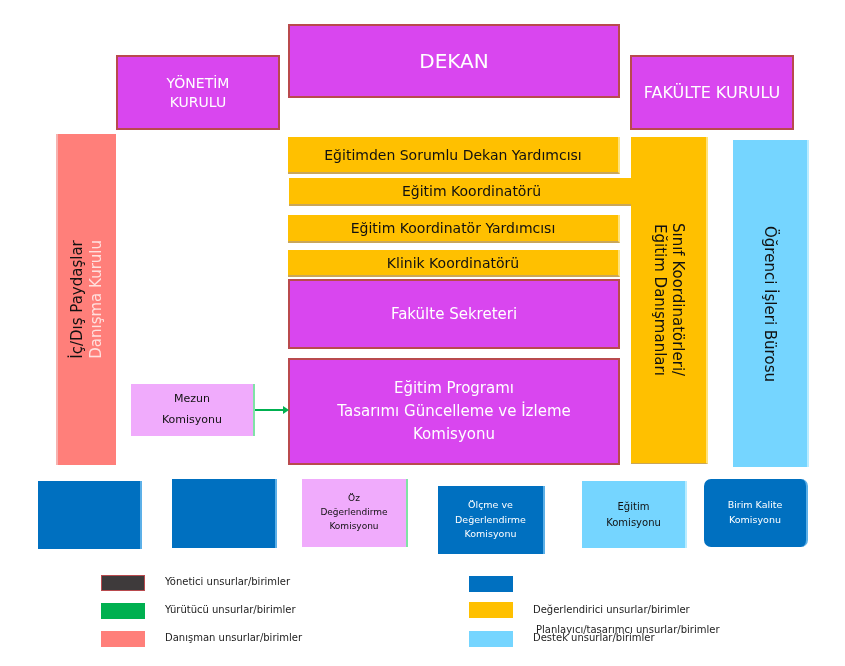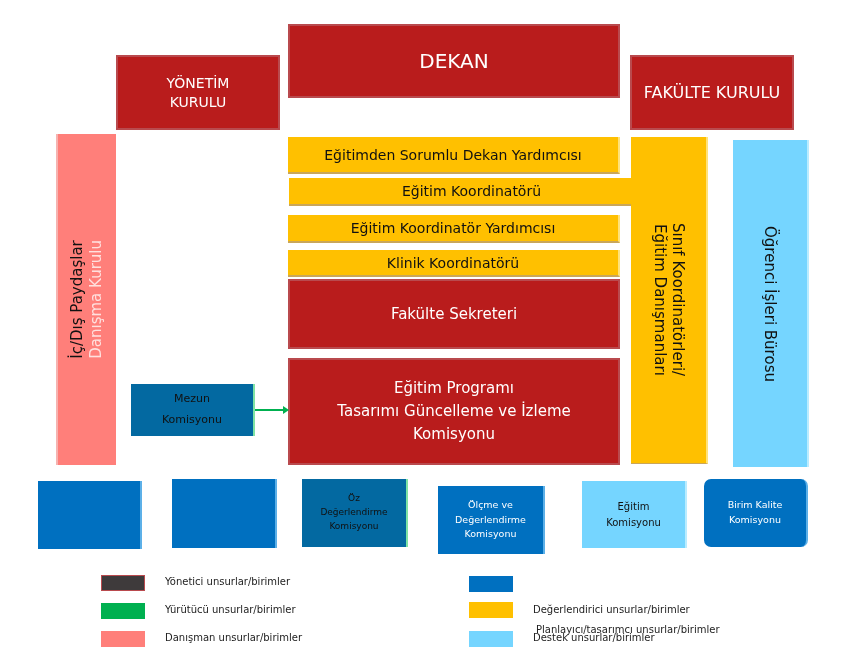--- a/index.html
+++ b/index.html
@@ -1,22 +1,22 @@
 <!DOCTYPE html>
 <html><head>
 <meta charset="utf-8">
 <style>
   html, body { margin: 0; padding: 0; background: #ffffff; }
   body { width: 845px; height: 666px; position: relative; overflow: hidden;
          font-family: "DejaVu Sans", "Liberation Sans", sans-serif; }
   .box { position: absolute; box-sizing: border-box; display: flex;
          align-items: center; justify-content: center; text-align: center; }
-  .dark { background: #b91c1c; border: 2px solid #b94a4e; color: #ffffff; }
+  .dark { background: #d946ef; border: 2px solid #b94a4e; color: #ffffff; }
   .yellow { background: #ffc000; color: #111; border-bottom: 2px solid #c9a65a; border-right: 2px solid #ffe27a; }
-  .green { background: #0369a1; color: #111; border-right: 2px solid #7fe3a5; }
+  .green { background: #f0abfc; color: #111; border-right: 2px solid #7fe3a5; }
   .blue { background: #0070c0; color: #fff; border-right: 2px solid #5cb0e8; }
   .lightblue { background: #75d5ff; color: #111; border-right: 2px solid #b9ecff; }
   .pink { background: #ff7f7a; border-left: 2px solid #f6b3b0; }
   .vtext { writing-mode: vertical-rl; }
   .label { white-space: pre-line; line-height: 1.55; }
   .legend-swatch { position: absolute; width: 44px; height: 16px; box-sizing: border-box; }
   .legend-text { position: absolute; font-size: 10px; color: #222; }
 </style>
 </head>
 <body>

